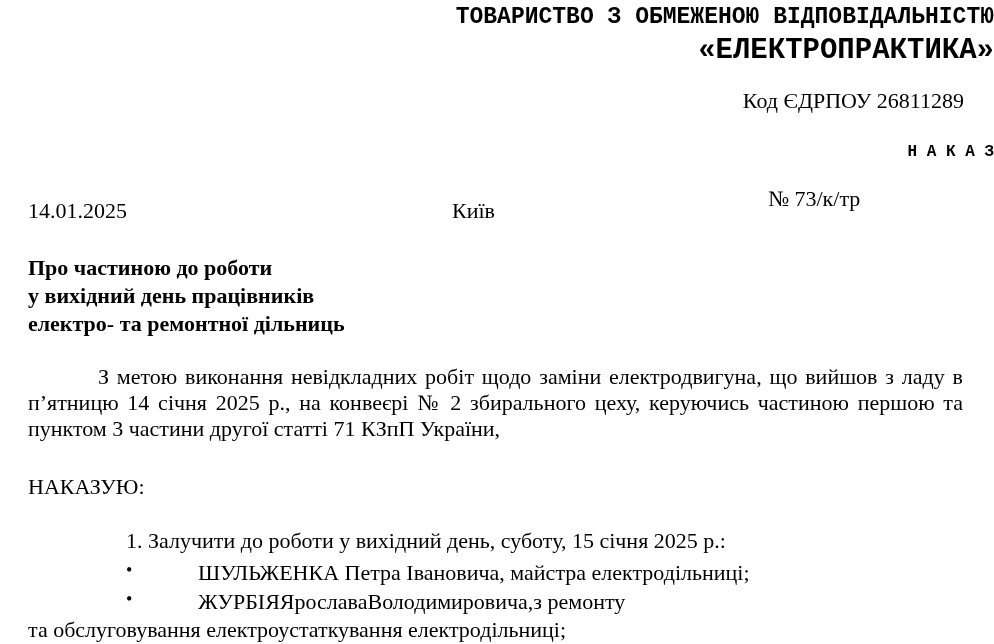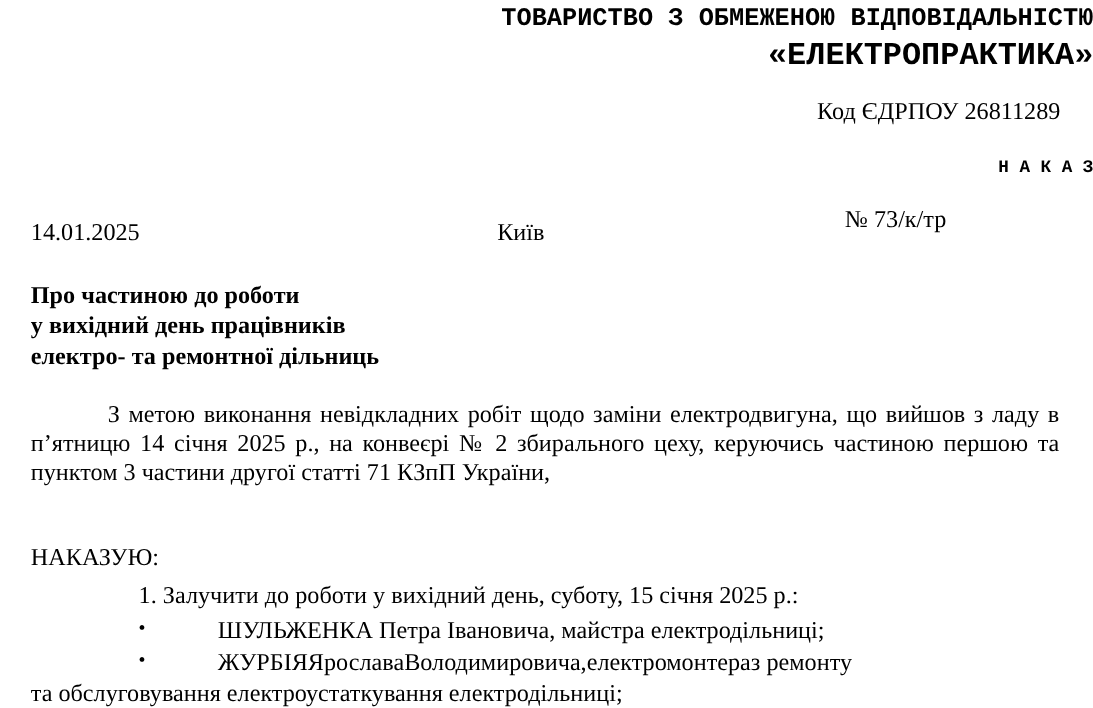--- a/index.html
+++ b/index.html
@@ -30,34 +30,33 @@
   <div class="abs" style="top:198px; left:28px;">14.01.2025</div>
   <div class="abs" style="top:198px; left:452px;">Київ</div>
   <div class="abs" style="top:186px; left:736px;margin-left:32px;">№ 73/к/тр</div>
 
   <div class="abs bold" style="top:255px; left:28px;">Про частиною до роботи</div>
   <div class="abs bold" style="top:283px; left:28px;">у вихідний день працівників</div>
   <div class="abs bold" style="top:311px; left:28px;">електро- та ремонтної дільниць</div>
 
   <div class="para just" style="top:364px; text-indent:70px;">З метою виконання невідкладних робіт щодо заміни електродвигуна, що вийшов з ладу в п’ятницю 14 січня 2025 р., на конвеєрі № 2 збирального цеху, керуючись частиною першою та пунктом 3 частини другої статті 71 КЗпП України,</div>
 
-  <div class="abs" style="top:474px; left:28px;margin-top:20px;">НАКАЗУЮ:</div>
+  <div class="abs" style="top:474px; left:28px;">НАКАЗУЮ:</div>
 
   <div class="abs" style="top:528px; left:98px;margin-left:28px;">1. Залучити до роботи у вихідний день, суботу, 15 січня 2025 р.:</div>
 
   <div class="bullet-row" style="top:560px;">
     <span class="bullet">•</span>
     <span class="bullet-text">ШУЛЬЖЕНКА Петра Івановича, майстра електродільниці;</span>
   </div>
 
   <div class="bullet-row" style="top:589px;">
     <span class="bullet">•</span>
     <div class="bullet-text spread">
       <span>ЖУРБІЯ</span>
       <span>Ярослава</span>
       <span>Володимировича,</span>
-      <span>електромонтера</span>
       <span>з ремонту</span>
     </div>
   </div>
   <div class="abs" style="top:617px; left:28px;">та обслуговування електроустаткування електродільниці;</div>
 
 </div>
 
 </body></html>

